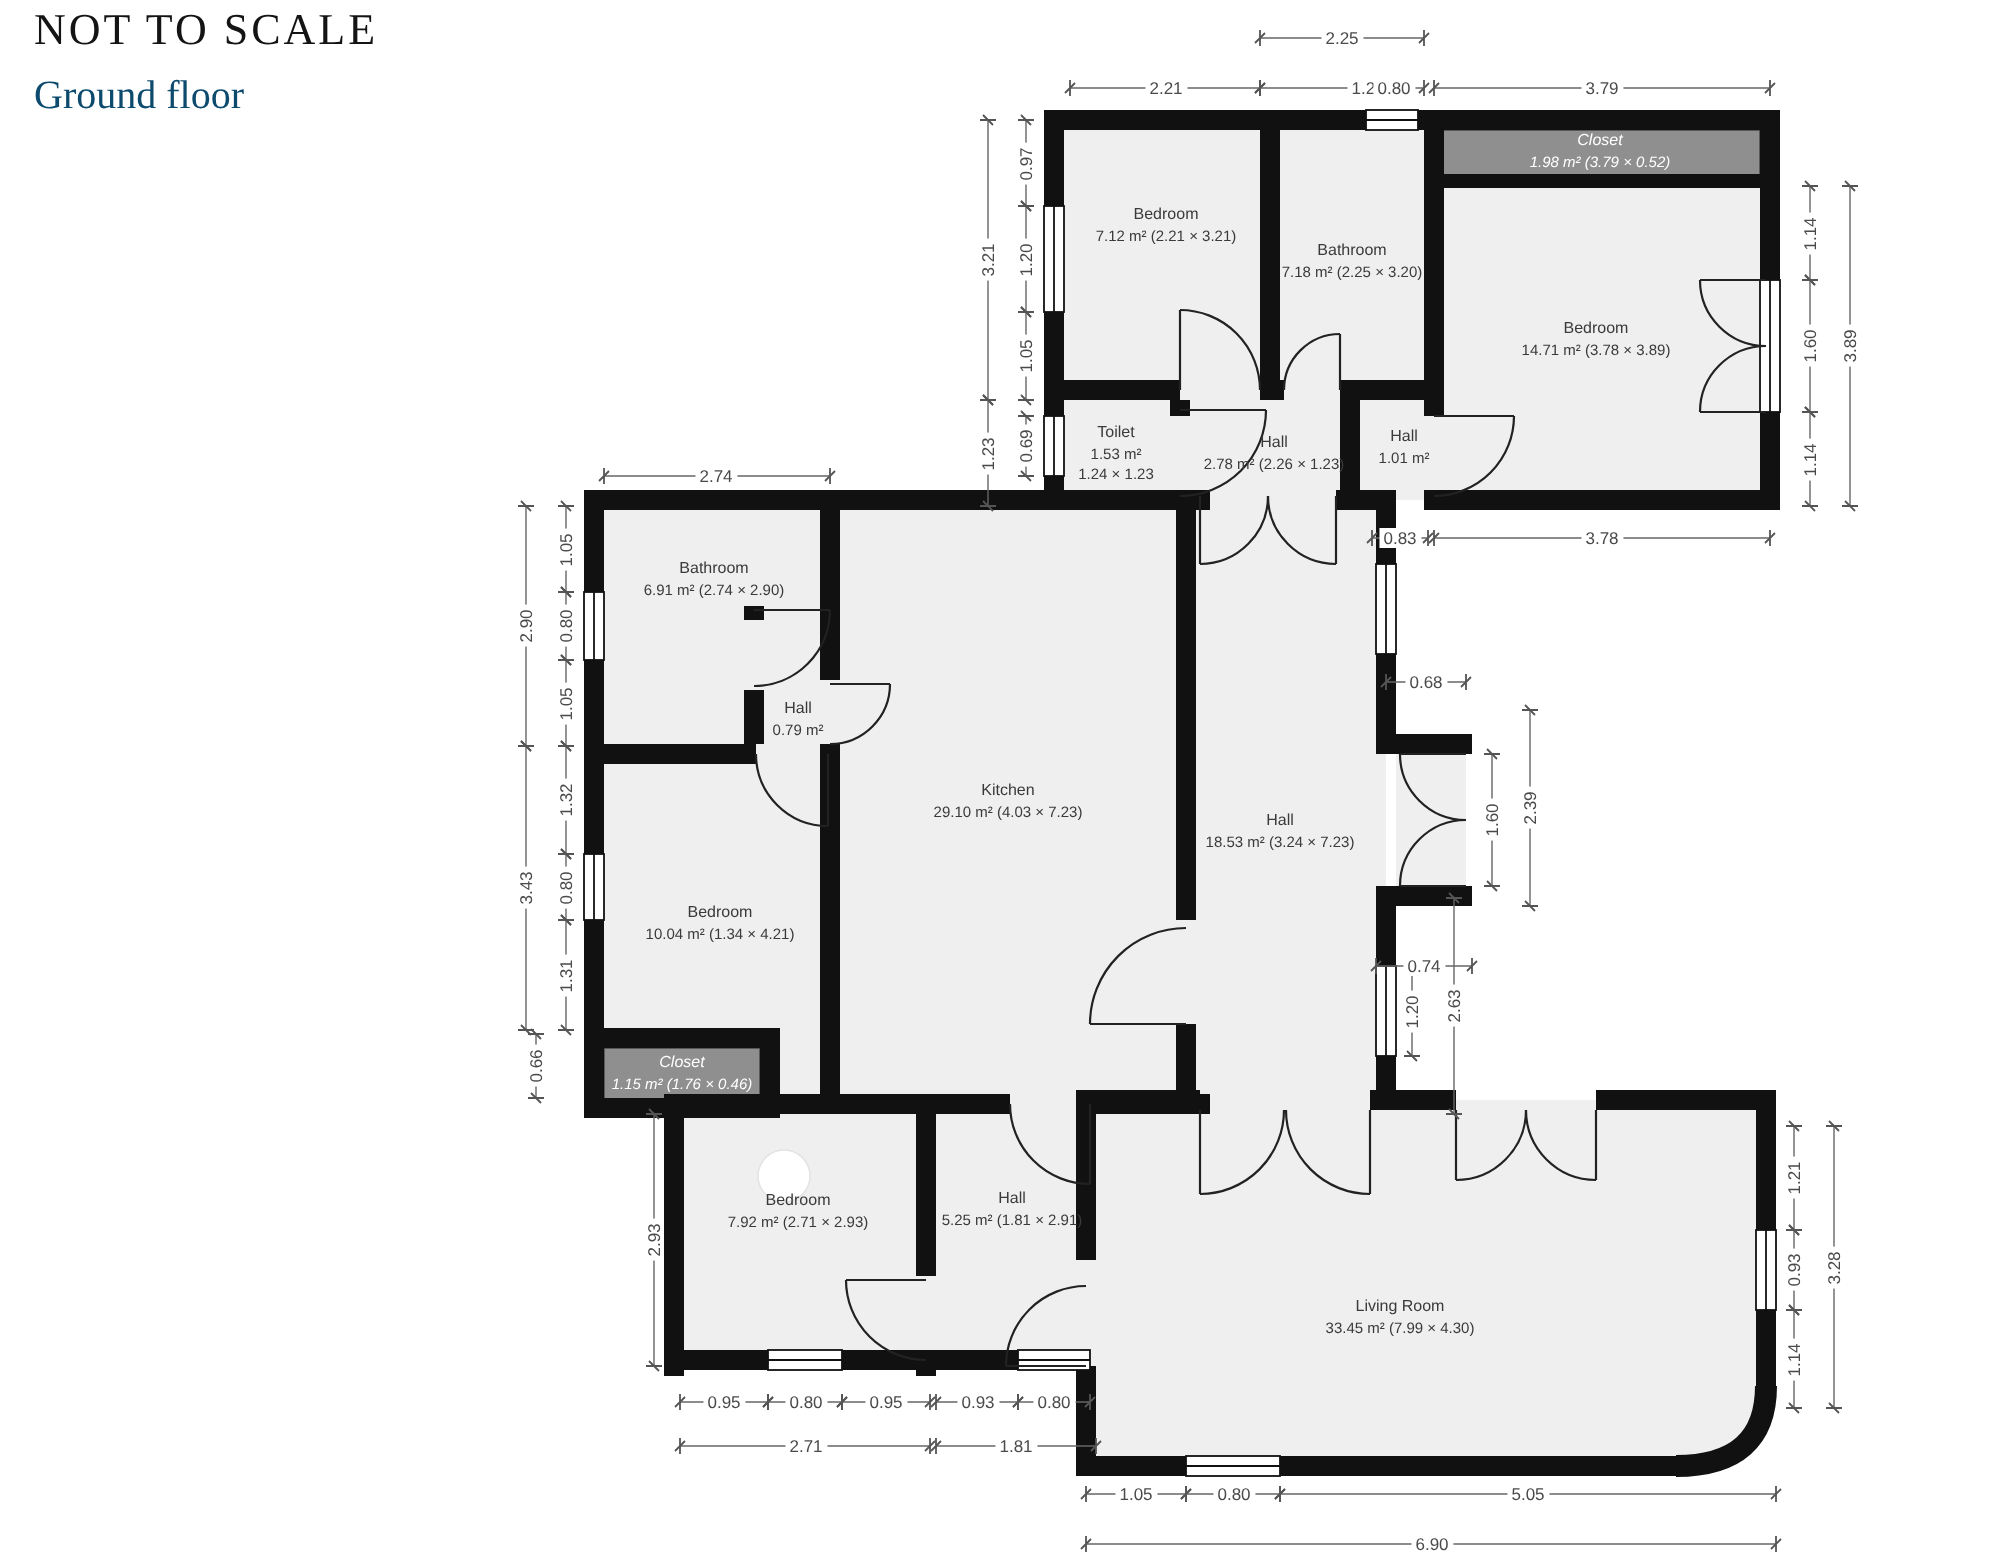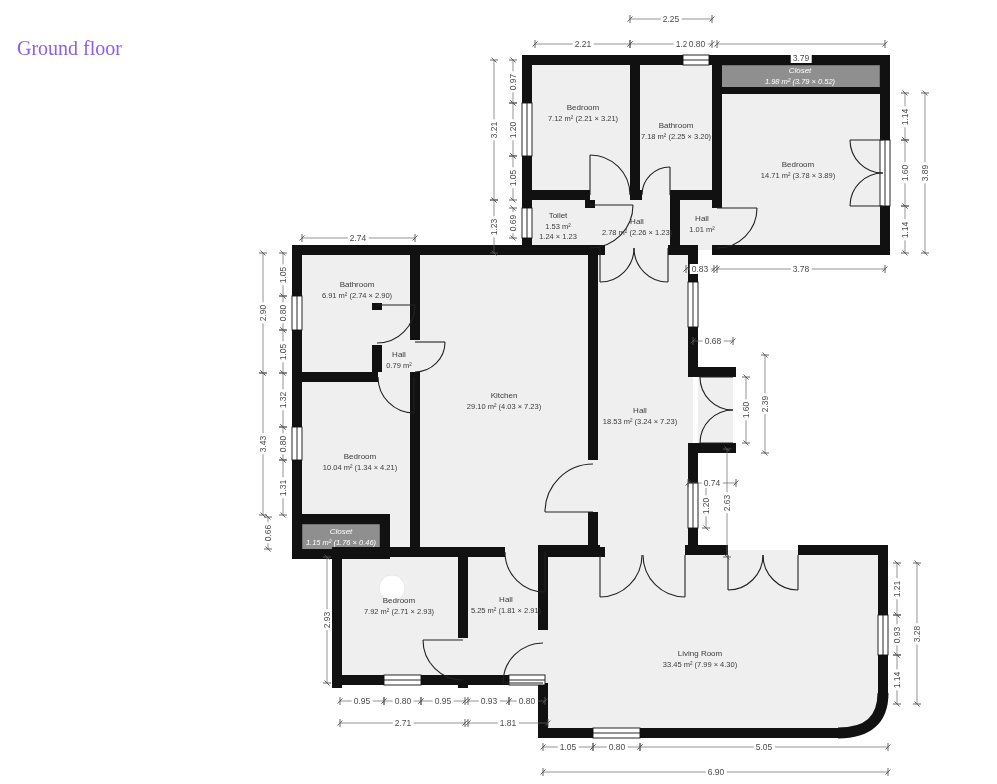--- a/index.html
+++ b/index.html
@@ -1,30 +1,31 @@
 <!DOCTYPE html>
 <html><head>
 <meta charset="utf-8">
 <style>
   html,body{margin:0;padding:0;background:#fff;font-family:"Liberation Sans",sans-serif;}
   .stage{position:relative;width:997px;height:784px;background:#ffffff;overflow:hidden;}
   .plan-title{position:absolute;left:17px;top:2px;font-family:"Liberation Serif",serif;font-size:22px;letter-spacing:1.5px;color:#141414;}
-  .plan-sub{position:absolute;left:17px;top:37px;font-family:"Liberation Serif",serif;font-size:20px;color:#8b5cf6;}
+  .plan-sub{position:absolute;left:17px;top:37px;font-family:"Liberation Serif",serif;font-size:20px;color:#0c4a6e;}
   svg.plan{position:absolute;left:0;top:0;}
   .room-label{position:absolute;transform:translate(-50%,-50%);text-align:center;color:#3a3a3a;line-height:1.35;white-space:nowrap;}
   .room-label .rname{font-size:8px;}
   .room-label .rarea{font-size:7.5px;}
   .room-label.closet{color:#ffffff;font-style:italic;}
   .dim{position:absolute;transform:translate(-50%,-50%);font-size:8.5px;color:#4a4a4a;background:#fff;padding:0 2px;white-space:nowrap;}
   .dim.v{transform:translate(-50%,-50%) rotate(-90deg);}
 </style>
 </head>
 <body>
 
 <div class="stage">
+  <div class="plan-title">NOT TO SCALE</div>
   <div class="plan-sub">Ground floor</div>
 
   <svg class="plan" width="997" height="784" viewBox="0 0 997 784">
     <defs>
       <marker id="tk" markerWidth="9" markerHeight="9" refX="4.5" refY="4.5" orient="auto" markerUnits="userSpaceOnUse">
         <path d="M4.5 0.5 L4.5 8.5 M2 7 L7 2" stroke="#555" stroke-width="0.9" fill="none"></path>
       </marker>
     </defs>
     <g fill="#efefef">
         <rect x="527" y="60" width="358" height="190"></rect>
@@ -289,21 +290,21 @@
       <div class="room-label" style="left: 700px; top: 659px;">
         <div class="rname">Living Room</div>
         <div class="rarea">33.45 m² (7.99 × 4.30)</div>
       </div>
     </div>
   <div>
       <div class="dim" style="left: 583px; top: 44px;">2.21</div>
       <div class="dim" style="left: 671px; top: 19px;">2.25</div>
       <div class="dim" style="left: 684px; top: 44px; text-align: center;">1.24</div>
       <div class="dim" style="left: 697px; top: 44px;">0.80</div>
-      <div class="dim" style="left: 801px; top: 58px;">3.79</div>
+      <div class="dim" style="left: 801px; top: 44px;">3.79</div>
       <div class="dim" style="left: 358px; top: 238px;">2.74</div>
       <div class="dim" style="left: 700px; top: 269px;">0.83</div>
       <div class="dim" style="left: 801px; top: 269px;">3.78</div>
       <div class="dim" style="left: 713px; top: 341px;">0.68</div>
       <div class="dim" style="left: 712px; top: 483px;">0.74</div>
       <div class="dim" style="left: 362px; top: 701px;">0.95</div>
       <div class="dim" style="left: 403px; top: 701px;">0.80</div>
       <div class="dim" style="left: 443px; top: 701px;">0.95</div>
       <div class="dim" style="left: 403px; top: 723px;">2.71</div>
       <div class="dim" style="left: 489px; top: 701px;">0.93</div>

